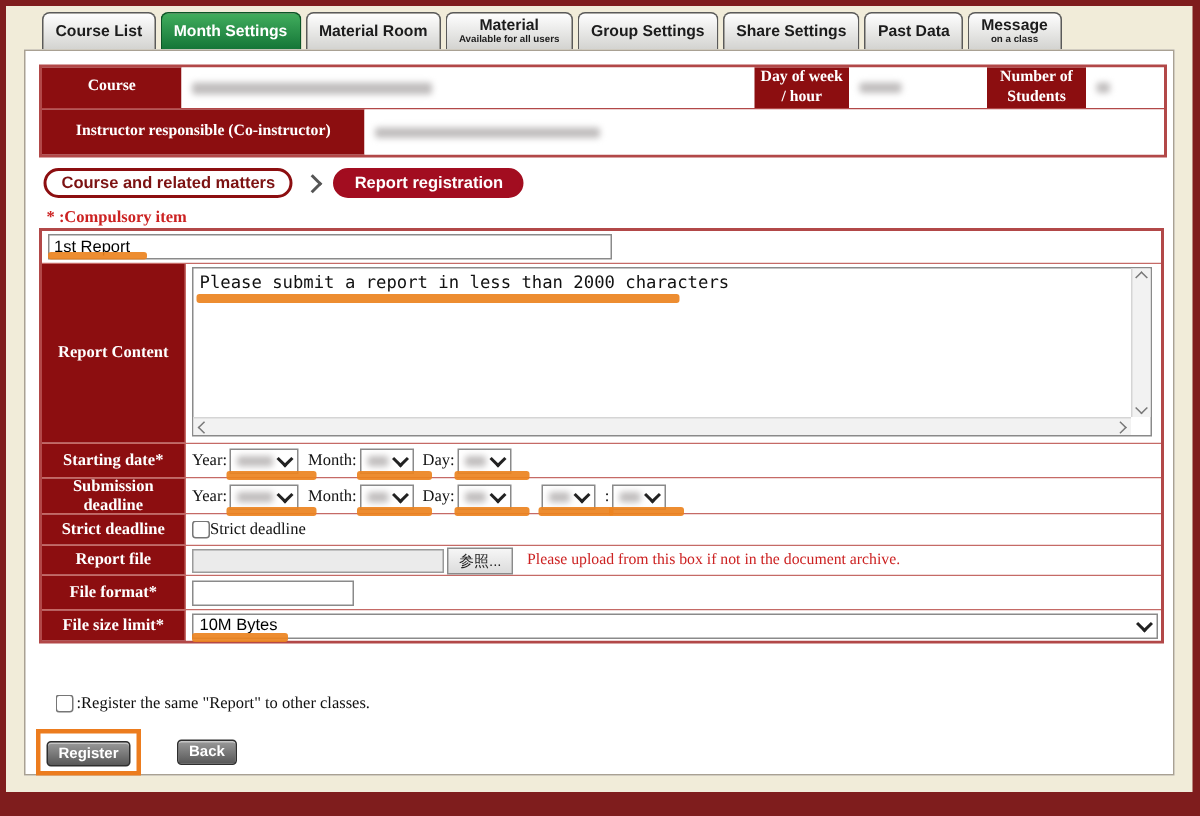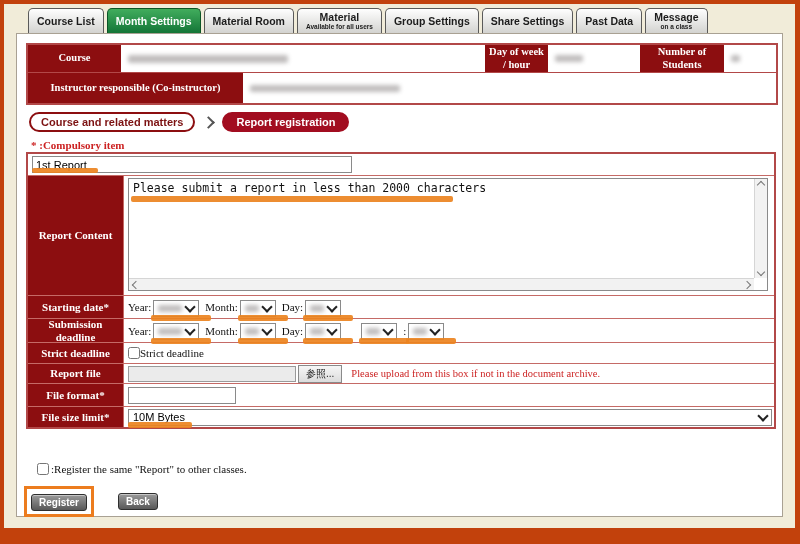--- a/index.html
+++ b/index.html
@@ -1,16 +1,16 @@
 <!DOCTYPE html>
 <html><head>
 <meta charset="utf-8">
 <style>
   html,body { margin:0; padding:0; background:#000; }
-  .screen { width:800px; height:544px; box-sizing:border-box; background:#c2410c;
+  .screen { width:800px; height:544px; box-sizing:border-box; background:#7f1d1d;
             padding:4px 5px 16px 4px; position:relative;
             font-family:"Liberation Serif", serif; }
   .inner { width:100%; height:100%; background:#f1ecd9; position:relative; overflow:hidden; }
 
   
   .tabbar { position:absolute; top:4px; left:24px; display:flex; gap:3px; align-items:stretch; height:25px; }
   .tab { background:linear-gradient(#fefefe,#d3d3d0); border:1px solid #5a5a5a; border-bottom:none;
          border-radius:5px 5px 0 0; padding:1px 8px 0 8px;
          font-family:"Liberation Sans", sans-serif; font-weight:bold; font-size:10.5px; color:#1c1c1c;
          display:flex; flex-direction:column; align-items:center; justify-content:center;
@@ -143,21 +143,21 @@
       <div class="ctable">
         <div class="crow" style="height:27px;">
           <div class="clabel" style="width:93px;">Course</div>
           <div class="cval" style="flex:1;">
               <span class="redact" style="width:160px;"></span>
             </div>
           <div class="clabel" style="width:63px;">Day of week / hour</div>
           <div class="cval" style="width:92px;">
               <span class="redact" style="width:28px; height:7px;"></span>
             </div>
-          <div class="clabel" style="width:84px;">Number of Students</div>
+          <div class="clabel" style="width:66px;">Number of Students</div>
           <div class="cval" style="width:52px;">
               <span class="redact" style="width:9px; height:7px;"></span>
             </div>
         </div>
         <div class="crow" style="height:30px;">
           <div class="clabel" style="width:215px;">Instructor responsible (Co-instructor)</div>
           <div class="cval" style="flex:1;">
               <span class="redact" style="width:150px; height:7px;"></span>
             </div>
         </div>
@@ -168,21 +168,21 @@
         <span class="crumb-sep"></span>
         <button class="pill-solid">Report registration</button>
       </div>
 
       <div class="compulsory">* :Compulsory item</div>
 
       <div class="ftable">
 
         <div class="frow" style="height:21px;">
           <div class="fcontent" style="display:flex; align-items:center; padding-left:4px;">
-            <input class="txtinput" style="width: 320px;" value="1st Report">
+            <input class="txtinput" style="width: 376px;" value="1st Report">
             <div class="bar" style="left:4px; top:14px; width:66px; height:5px;"></div>
           </div>
         </div>
 
         <div class="frow" style="height:119px;">
           <div class="flabel">Report Content</div>
           <div class="fcontent">
             <div class="ta">
               <div class="ta-text">Please submit a report in less than 2000 characters</div>
               <div class="ta-v">

